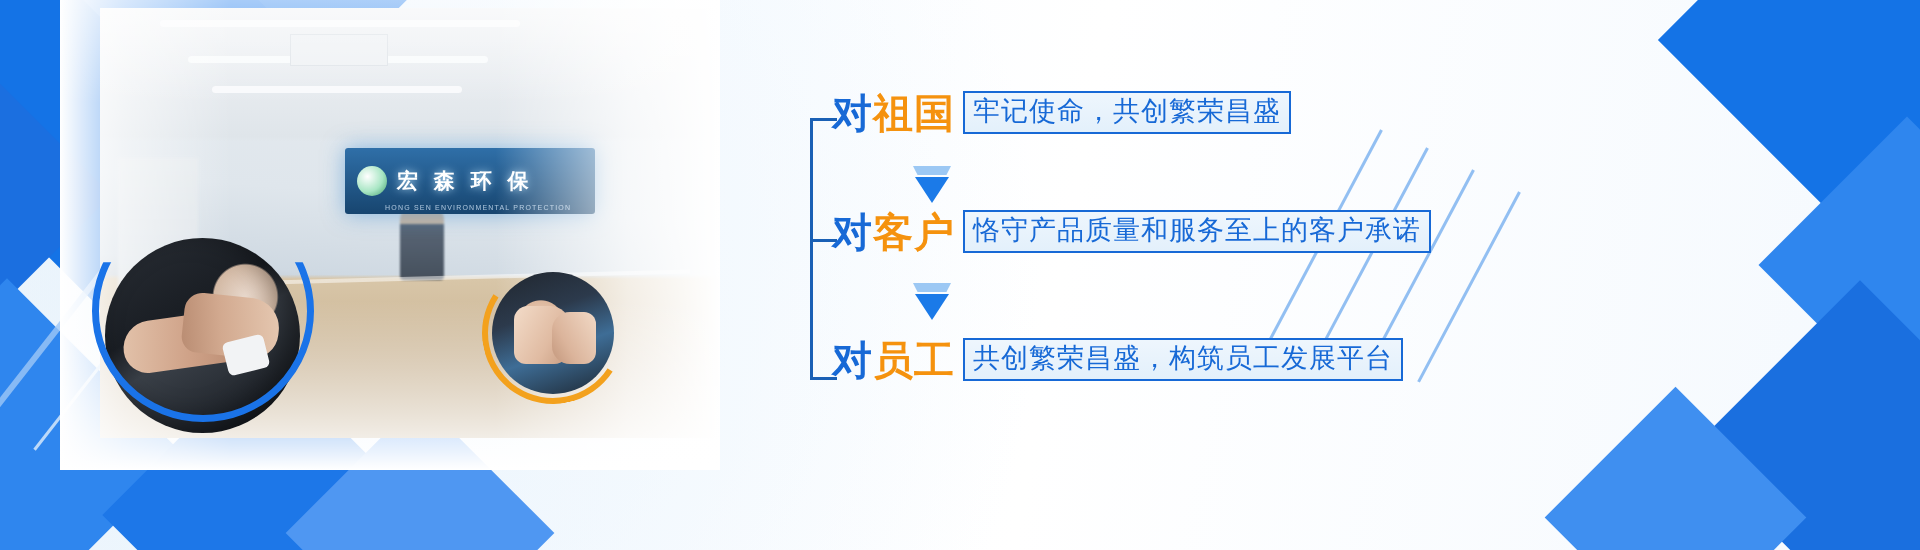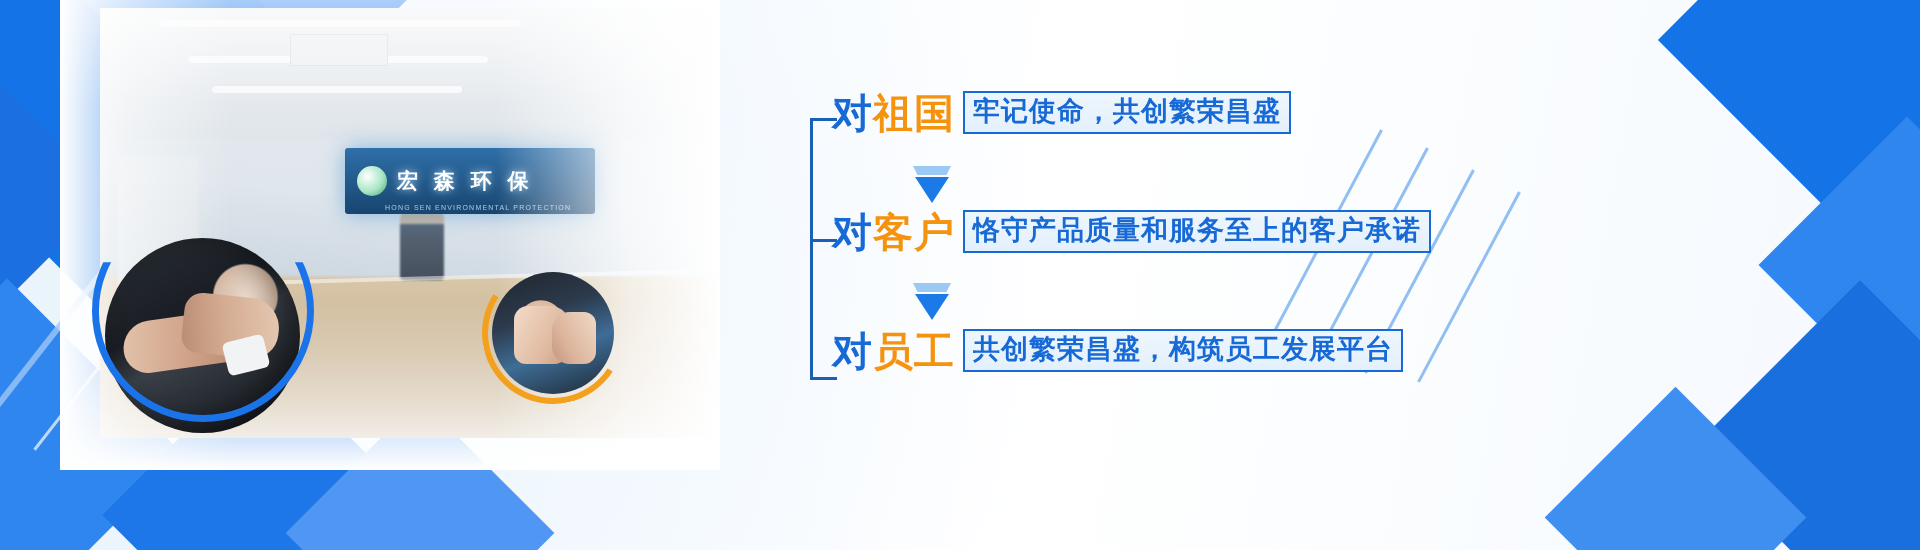--- a/index.html
+++ b/index.html
@@ -322,39 +322,39 @@
 
   .row {
     position: absolute;
     left: 22px;
     display: flex;
     align-items: center;
     white-space: nowrap;
   }
   .row-1 { top: 13px; }
   .row-2 { top: 132px; }
-  .row-3 { top: 251px; }
+  .row-3 { top: 260px; }
 
   .head {
     font-size: 40px;
     font-weight: 700;
     letter-spacing: 1px;
     line-height: 1;
     text-align: center;
   }
   .head .b { color: #1769d6; }
   .head .o { color: #f5920e; }
 
   .tagbox {
     margin-left: 8px;
     border: 2px solid #1769d6;
     background: linear-gradient(180deg, #eef6fd 0%, #e3f0fb 100%);
     color: #1769d6;
     font-size: 27px;
-    font-weight: 700;
+    font-weight: 400;
     letter-spacing: 1px;
     padding: 5px 8px 7px 8px;
     line-height: 1;
   }
 
   .arrow {
     position: absolute;
     left: 122px;
     width: 0; height: 0;
   }

